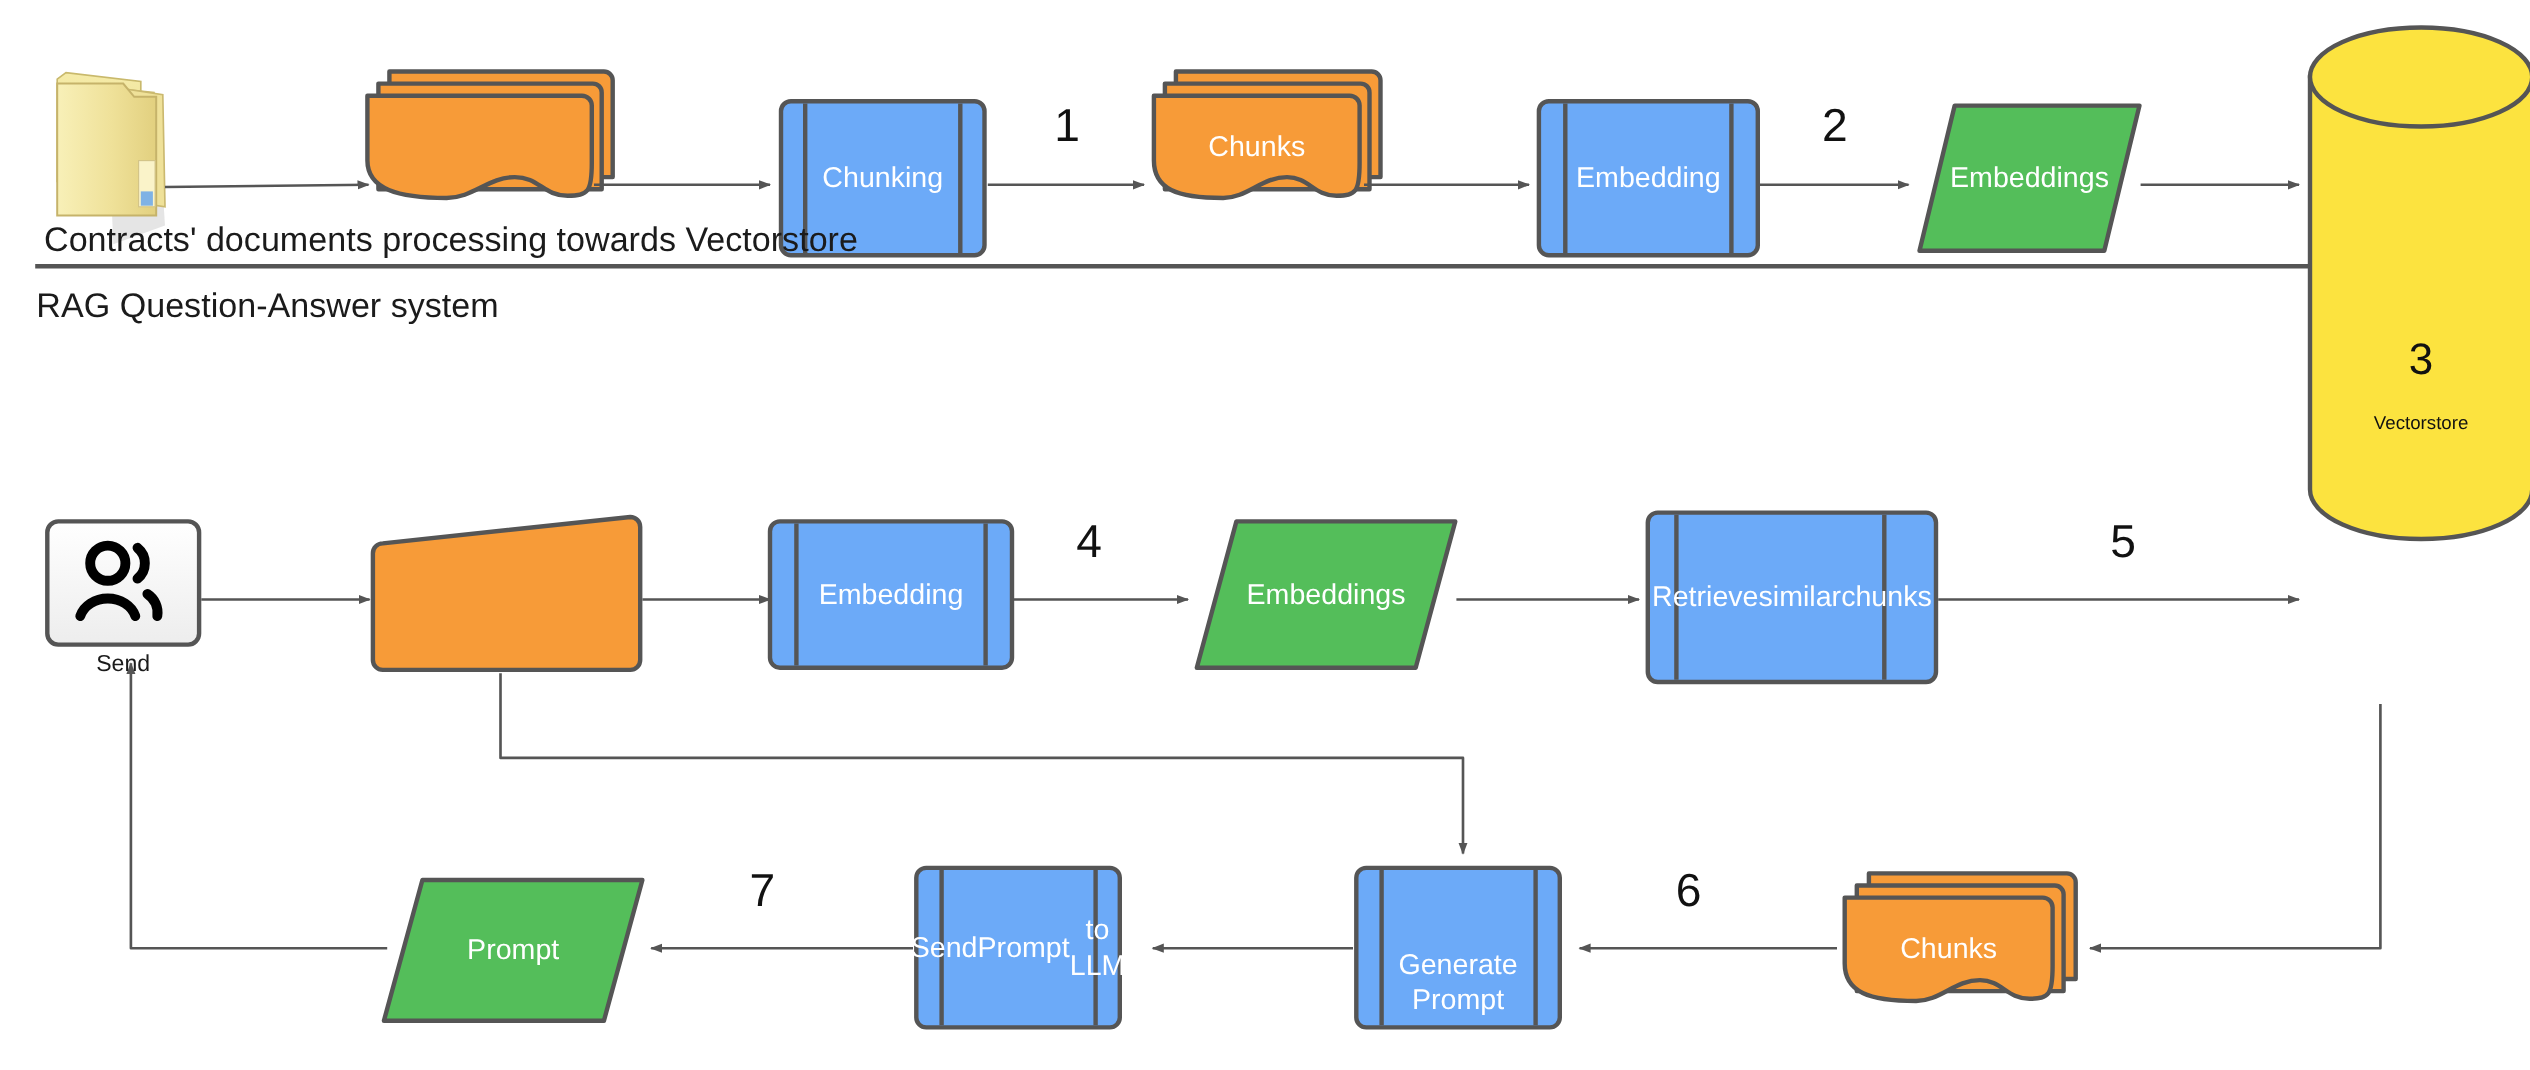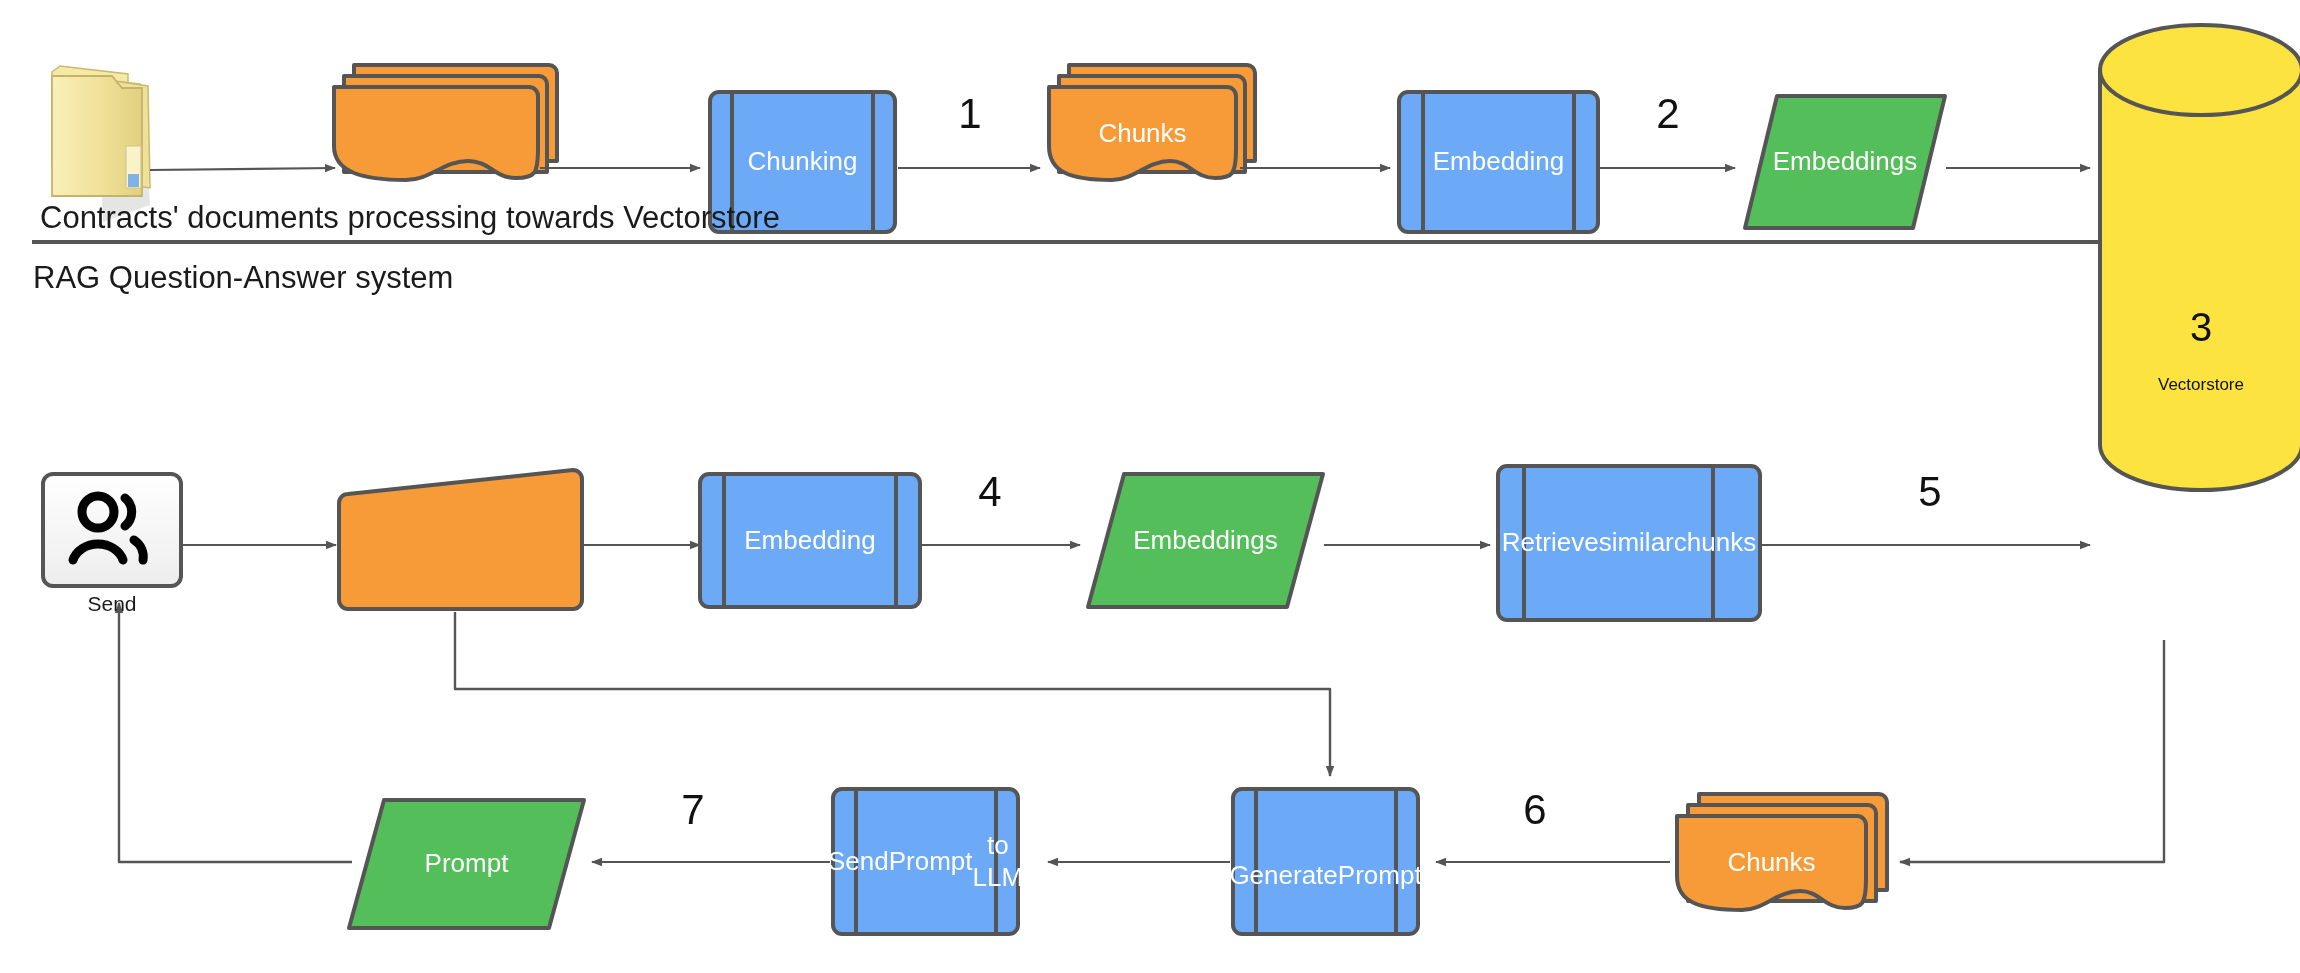--- a/index.html
+++ b/index.html
@@ -222,21 +222,21 @@
     <span>similar</span>
     <span>chunks</span>
   </div>
 
   <div class="shape-label lbl-white" style="left:349px;top:800px;width:235px;height:128px;">Prompt</div>
   <div class="shape-label lbl-white" style="left:833px;top:789px;width:185px;height:145px;flex-direction:row;">
     <span>Send</span>
     <span>Prompt</span>
     <span>to LLM</span>
   </div>
-  <div class="shape-label lbl-white" style="left:1233px;top:803px;width:185px;height:145px;align-items:center;">
+  <div class="shape-label lbl-white" style="left:1233px;top:820px;width:185px;height:145px;flex-direction:column;align-items:center;">
     <span>Generate</span>
     <span>Prompt</span>
   </div>
   <div class="shape-label lbl-white" style="left:1677px;top:816px;width:189px;height:94px;">Chunks</div>
 
   <div class="step-num" style="left:940px;top:90px;width:60px;">1</div>
   <div class="step-num" style="left:1638px;top:90px;width:60px;">2</div>
   <div class="step-num" style="left:960px;top:468px;width:60px;">4</div>
   <div class="step-num" style="left:1900px;top:468px;width:60px;">5</div>
   <div class="step-num" style="left:1505px;top:786px;width:60px;">6</div>

